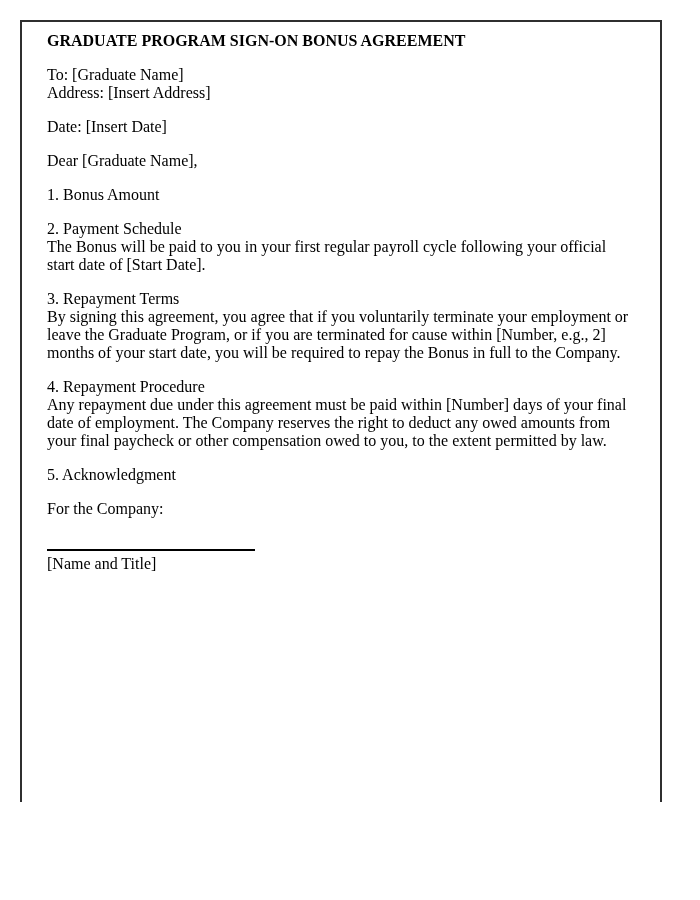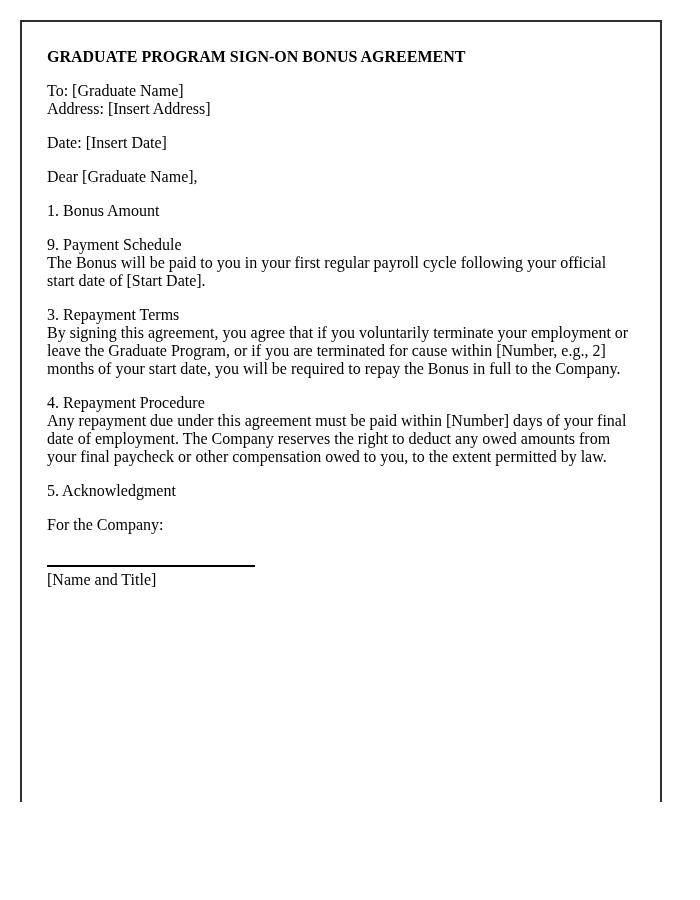--- a/index.html
+++ b/index.html
@@ -19,21 +19,21 @@
   }
   .doc-frame {
     position: absolute;
     left: 20px;
     top: 20px;
     width: 642px;
     height: 782px;
     box-sizing: border-box;
     border: 2px solid #2f2f2f;
     border-bottom: none;
-    padding: 26px 27px 0 25px;
+    padding: 10px 27px 0 25px;
     overflow: hidden;
     background: #ffffff;
   }
   .doc-frame p {
     margin: 16px 0;
   }
   .doc-frame p:first-child {
     margin-top: 0;
   }
   .title strong {
@@ -59,21 +59,21 @@
 
   <p><span>To: [Graduate Name]</span><br><span>Address: [Insert Address]</span></p>
 
   <p>Date: [Insert Date]</p>
 
   <p>Dear [Graduate Name],</p>
 
 
   <p class="section"><strong>1. Bonus Amount</strong><br></p>
 
-  <p class="section"><strong>9. Payment Schedule</strong><br><span>The Bonus will be paid to you in your first regular payroll cycle following your official start date of [Start Date].</span></p>
+  <p class="section"><strong>2. Payment Schedule</strong><br><span>The Bonus will be paid to you in your first regular payroll cycle following your official start date of [Start Date].</span></p>
 
   <p class="section"><strong>3. Repayment Terms</strong><br><span>By signing this agreement, you agree that if you voluntarily terminate your employment or leave the Graduate Program, or if you are terminated for cause within [Number, e.g., 2] months of your start date, you will be required to repay the Bonus in full to the Company.</span></p>
 
   <p class="section"><strong>4. Repayment Procedure</strong><br><span>Any repayment due under this agreement must be paid within [Number] days of your final date of employment. The Company reserves the right to deduct any owed amounts from your final paycheck or other compensation owed to you, to the extent permitted by law.</span></p>
 
   <p class="section"><strong>5. Acknowledgment</strong><br></p>
 
 
   <p>For the Company:</p>
 

